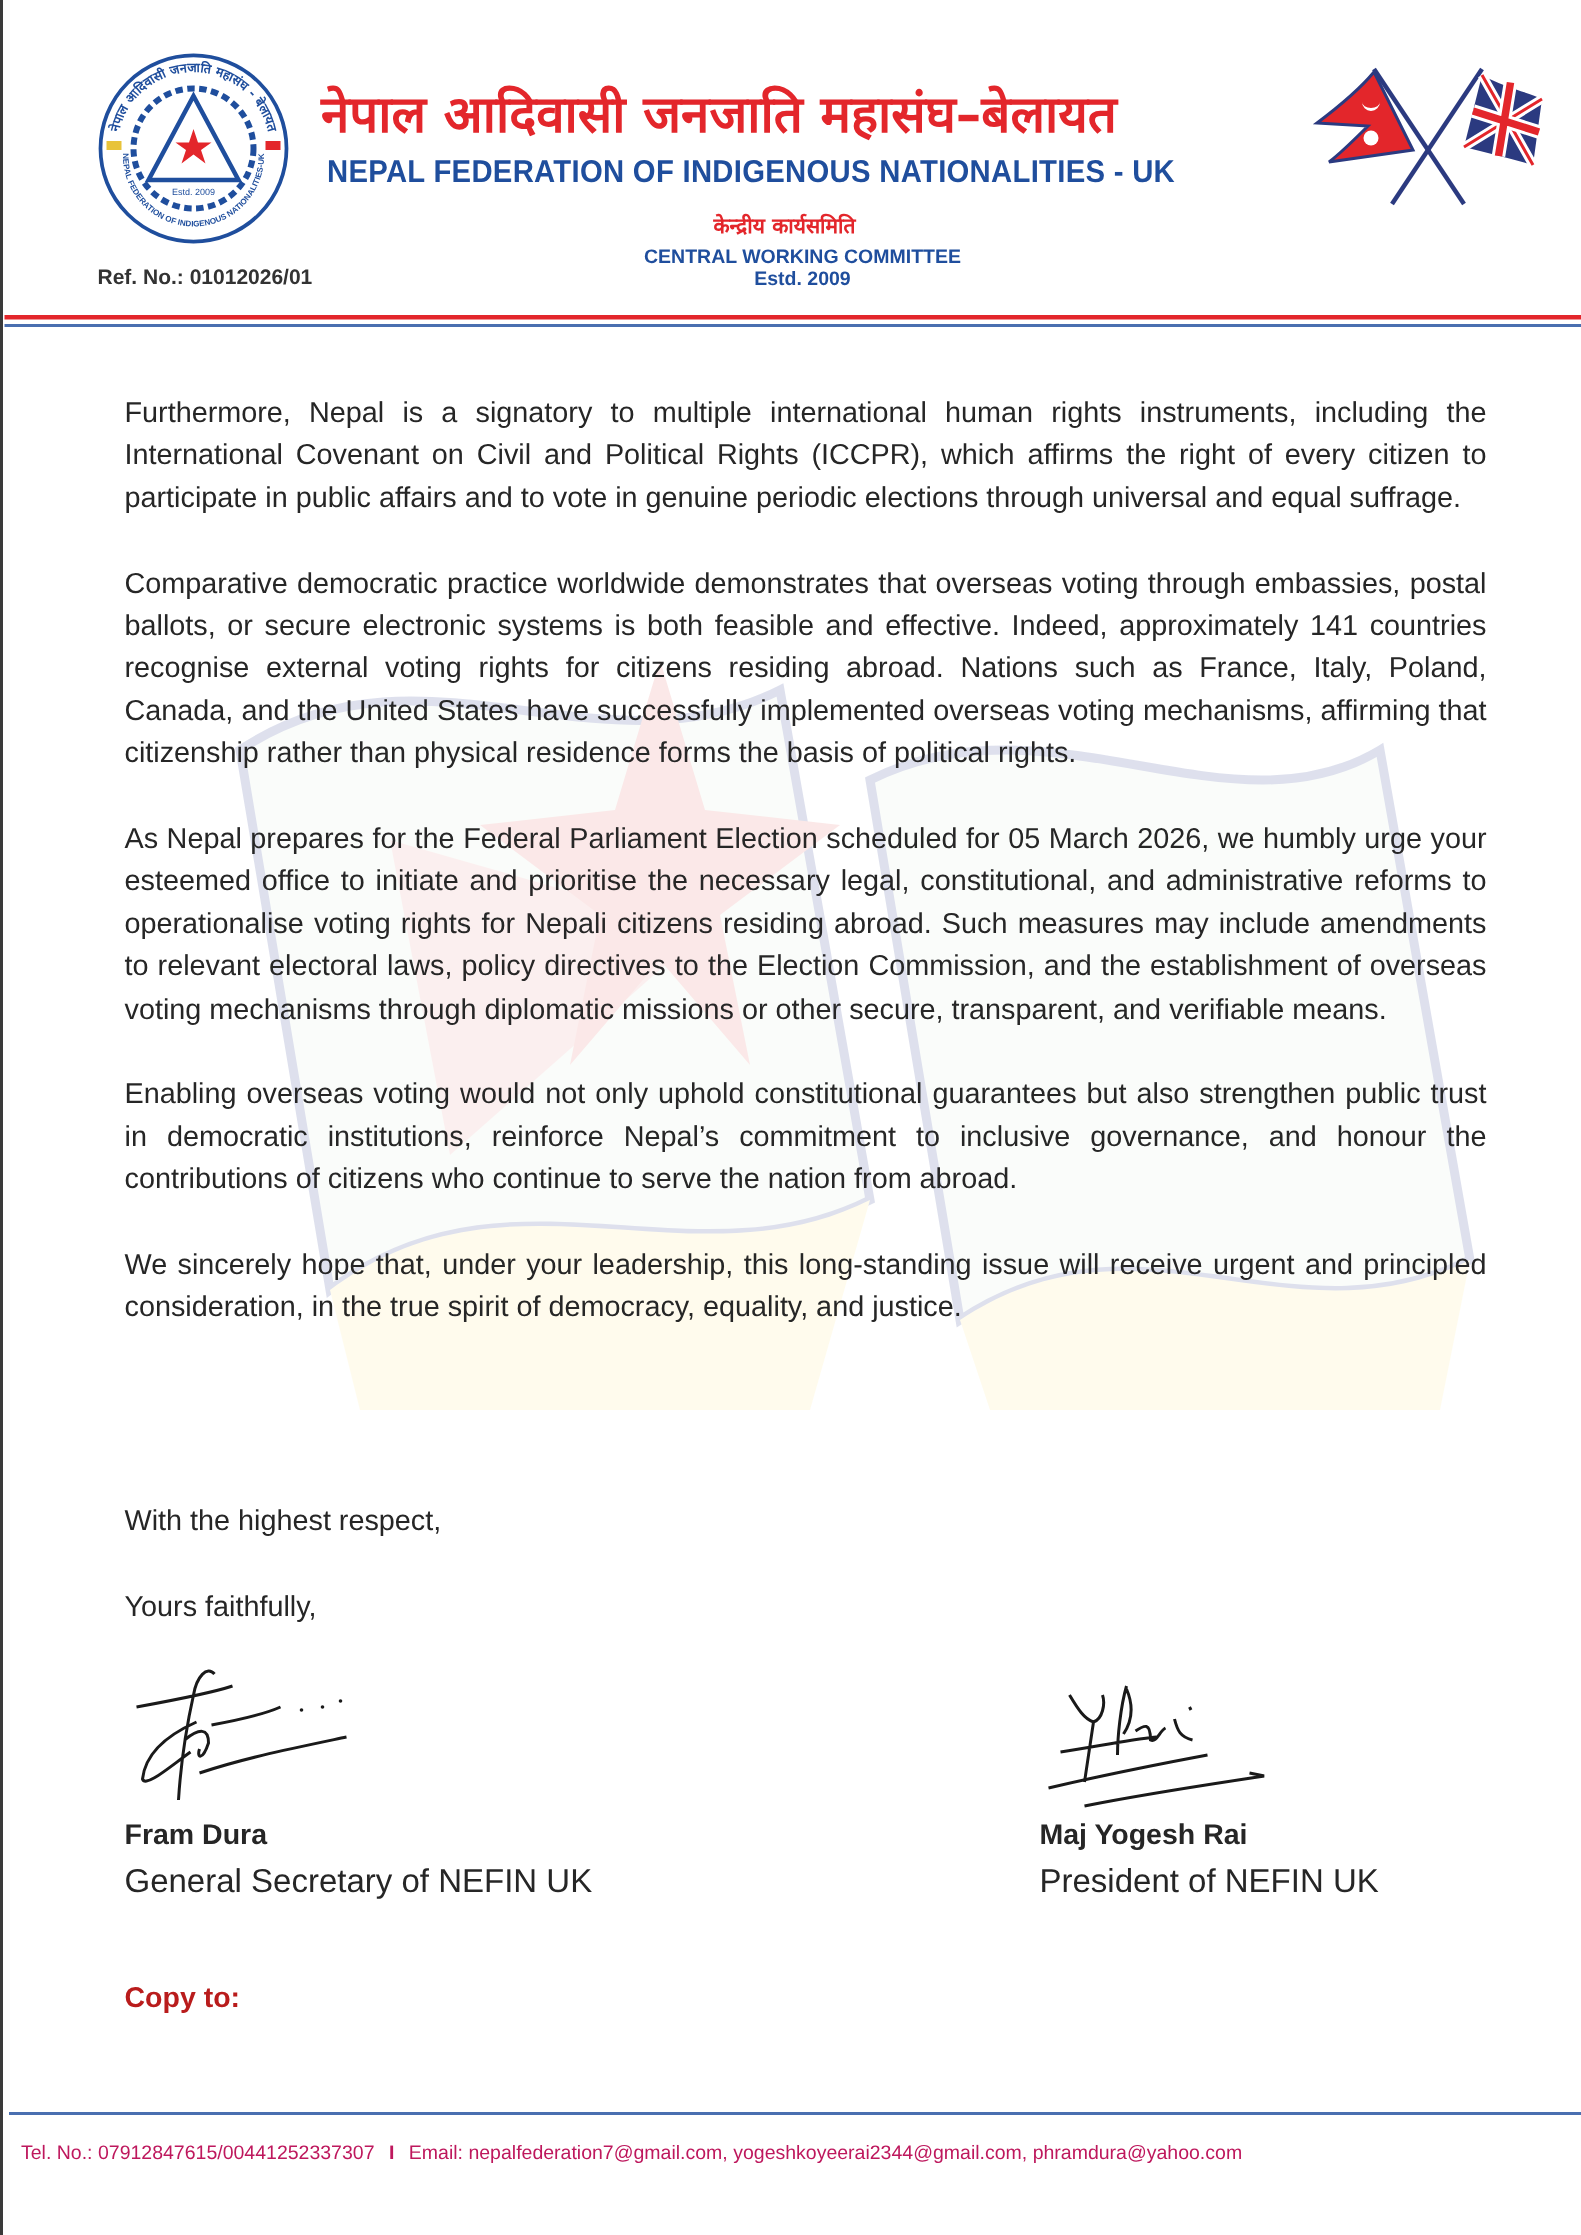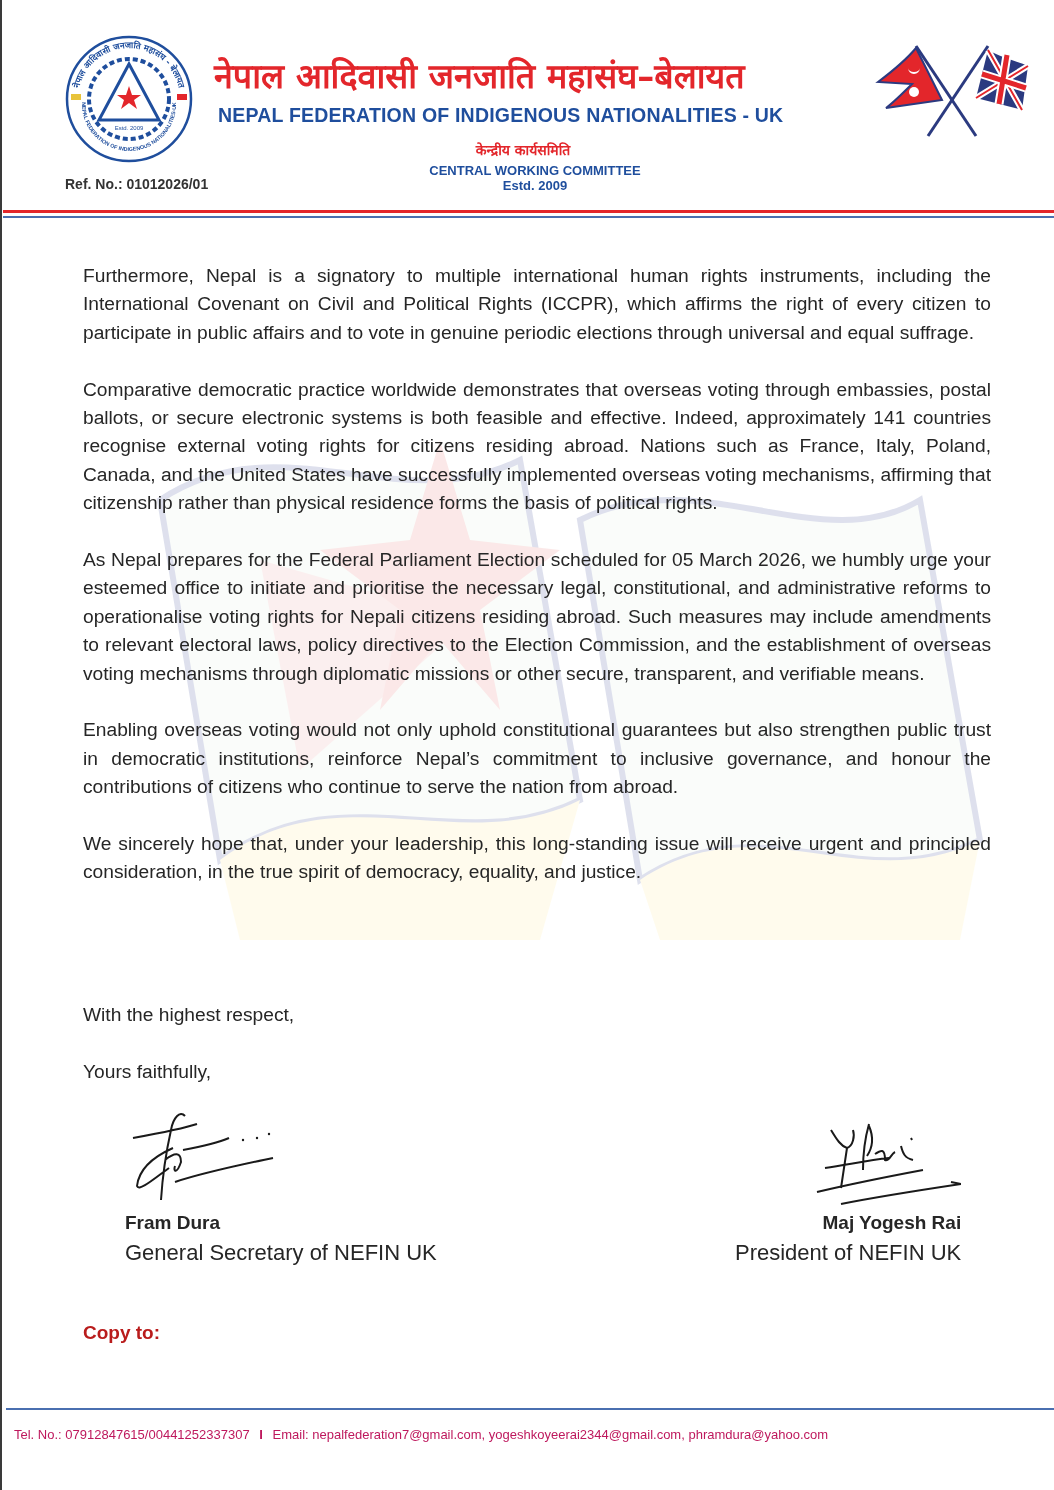--- a/index.html
+++ b/index.html
@@ -19,21 +19,21 @@
 
   
   .watermark { position: absolute; left: 140px; top: 440px; width: 860px; height: 500px; opacity: 0.28; pointer-events: none; }
 
   
   .body { position: absolute; left: 83px; top: 262px; width: 908px; font-size: 19.2px; line-height: 28.4px; color: #262626; }
   .body p { margin: 0 0 28.4px 0; text-align: justify; }
   .closing { position: absolute; left: 83px; font-size: 19.2px; color: #262626; }
 
   
-  .sig { position: absolute; margin-left: 42px; }
+  .sig { position: absolute; }
   .sig-name { font-size: 19px; font-weight: bold; color: #262626; white-space: nowrap; }
   .sig-title { font-size: 22px; color: #262626; white-space: nowrap; margin-top: 6px; }
 
   
   .copy { position: absolute; left: 83px; top: 1318px; font-size: 19px; line-height: 29px; color: #b91c1c; display: flex; }
   .copy-label { font-weight: bold; width: 95px; flex: none; }
   .copy-list div { white-space: nowrap; }
 
   
   .footer-rule { position: absolute; left: 6px; right: 0; top: 1408px; height: 2px; background: #4a6fb0; }
@@ -113,21 +113,21 @@
     <path d="M8 30 C30 26 60 20 72 16 M60 8 C55 2 48 10 46 22 C42 40 38 60 36 92 M48 40 C30 48 14 60 12 78 C14 84 30 70 44 60 M40 52 C50 44 56 44 56 54 C52 66 48 64 50 58 M50 74 C80 64 110 58 148 50" fill="none" stroke="#1a1a1a" stroke-width="2"></path>
     <path d="M58 42 C80 38 95 34 104 30" fill="none" stroke="#1a1a1a" stroke-width="2"></path>
     <circle cx="118" cy="32" r="1.2" fill="#1a1a1a"></circle>
       <circle cx="132" cy="30" r="1.2" fill="#1a1a1a"></circle>
       <circle cx="144" cy="26" r="1.2" fill="#1a1a1a"></circle>
   </svg>
   <div class="sig-name">Fram Dura</div>
   <div class="sig-title">General Secretary of NEFIN UK</div>
 </div>
 
-<div class="sig" style="left:693px; top:1118px;text-align:right;">
+<div class="sig" style="left:693px; top:1118px;">
   <svg width="150" height="90" viewBox="0 0 150 90">
     <path d="M20 12 C26 22 30 28 36 30 C42 28 44 18 42 12 M36 30 L30 70 M14 50 C40 46 58 42 78 40 M58 6 C54 20 52 40 52 52 M58 8 C64 22 60 32 56 38 M64 36 C70 32 74 30 74 42 C78 44 80 36 84 34 M90 28 C92 36 94 40 102 42 M100 20 L101 22" fill="none" stroke="#1a1a1a" stroke-width="2"></path>
     <path d="M6 74 C40 66 80 58 112 52 M30 86 C70 78 110 72 150 66 L140 64" fill="none" stroke="#1a1a1a" stroke-width="2"></path>
   </svg>
   <div class="sig-name">Maj Yogesh Rai</div>
   <div class="sig-title">President of NEFIN UK</div>
 </div>
 
 <section class="copy">
   <div class="copy-label">Copy to:</div>

